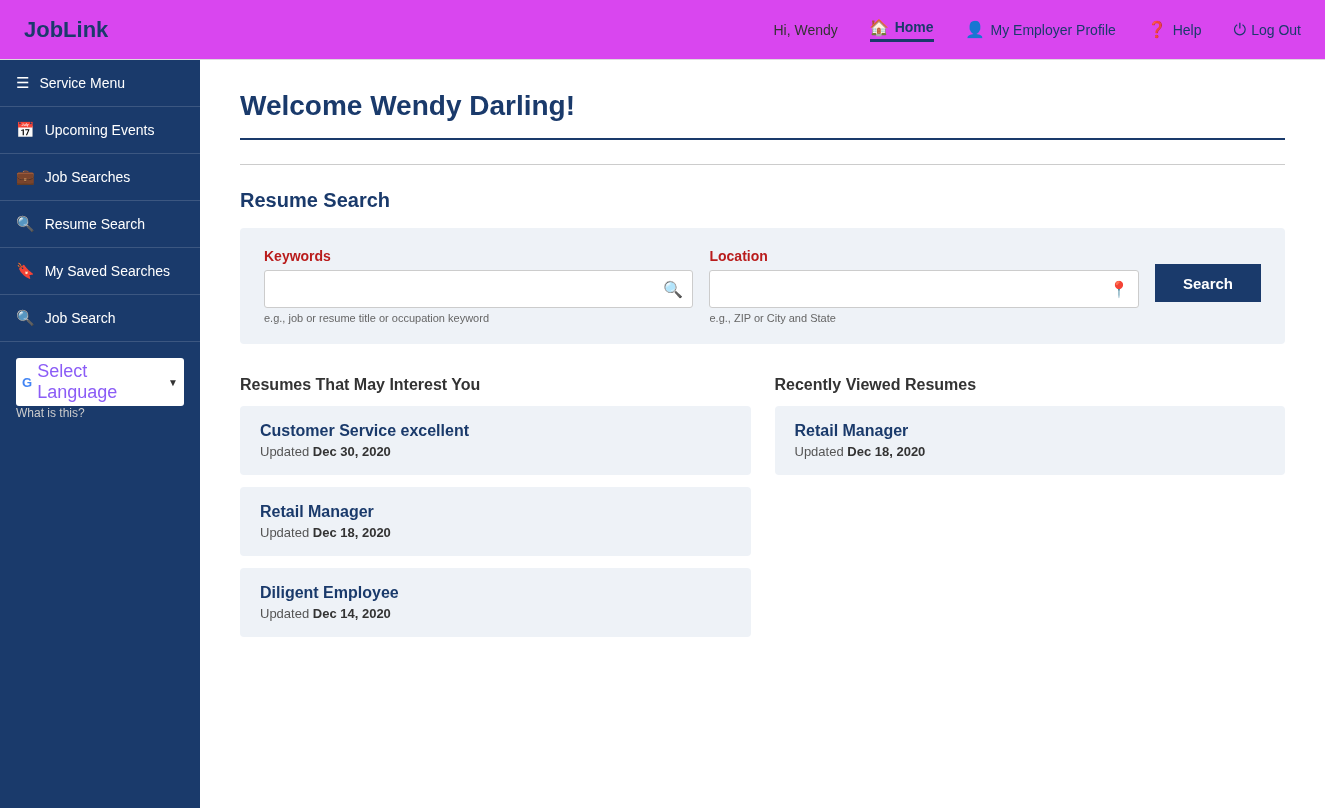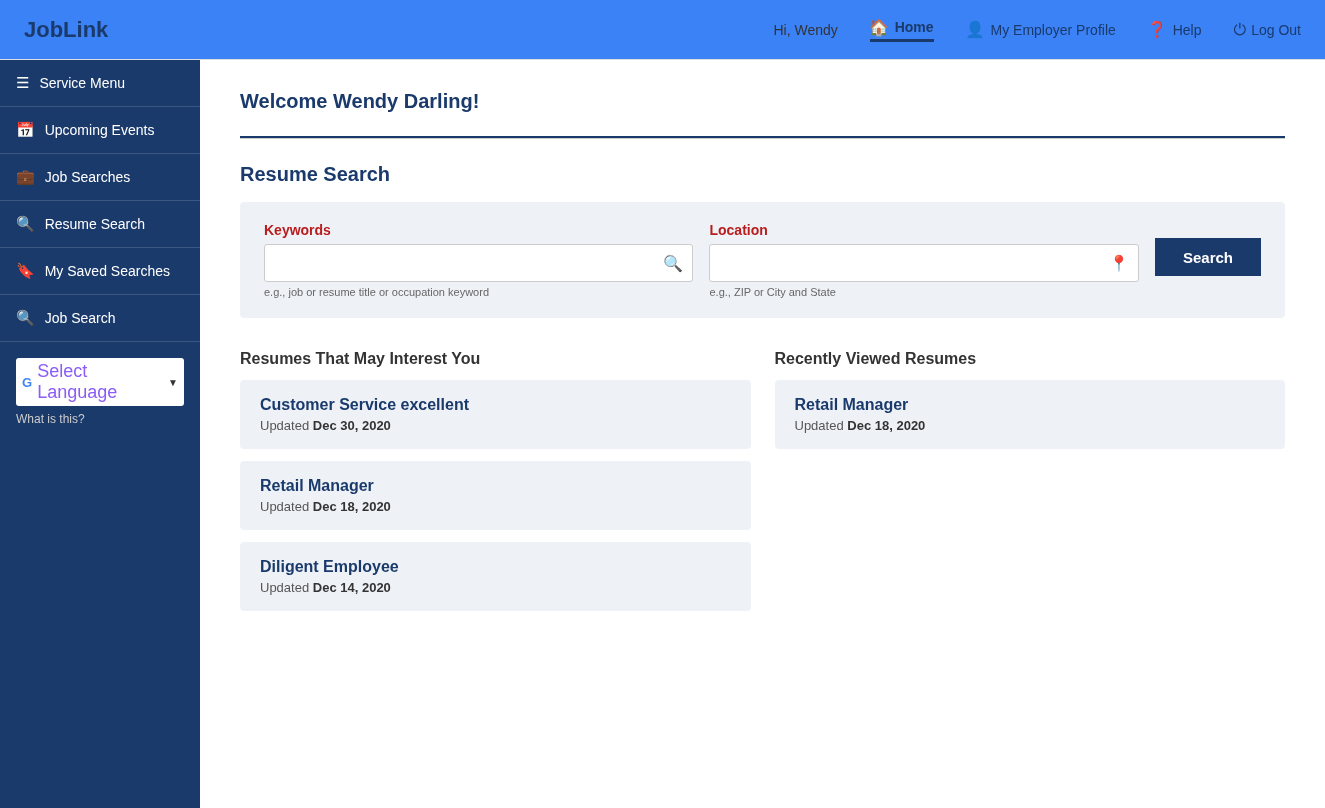--- a/index.html
+++ b/index.html
@@ -5,21 +5,21 @@
     * { box-sizing: border-box; margin: 0; padding: 0; }
     body { font-family: Arial, sans-serif; background: #fff; color: #333; display: flex; flex-direction: column; height: 808px; overflow: hidden; }
 
     
     .header {
       display: flex;
       align-items: center;
       justify-content: space-between;
       padding: 0 24px;
       height: 60px;
-      background: #3b82f6;
+      background: #d946ef;
       border-bottom: 1px solid #ddd;
       flex-shrink: 0;
     }
     .header-logo {
       font-size: 22px;
       font-weight: bold;
       color: #1a3a6b;
       letter-spacing: 0;
     }
     .header-nav {
@@ -91,37 +91,38 @@
     .google-g {
       font-size: 13px;
       font-weight: bold;
       color: #4285F4;
     }
     .lang-text { font-size: 18px; color: #8b5cf6; }
     .lang-arrow { font-size: 10px; color: #333; }
     .what-is-this {
       color: #ccc;
       font-size: 12px;
-      margin-top: 6px;
+      margin-top: 0;
       cursor: pointer;
     }
 
     
     .main {
       flex: 1;
       overflow-y: auto;
       padding: 30px 40px;
       background: #fff;
     }
 
     .page-title {
-      font-size: 20px;
-      font-weight: bold;
-      color: #1a3a6b;
-      padding-bottom: 23px;
+      font-size: 28px;
+      font-weight: bold;
+      color: #1a3a6b;
+      margin-bottom: 24px;
+      padding-bottom: 16px;
       border-bottom: 2px solid #1a3a6b;
     }
 
     
     .section-title {
       font-size: 20px;
       color: #1a3a6b;
       margin-bottom: 16px;
     }
 

